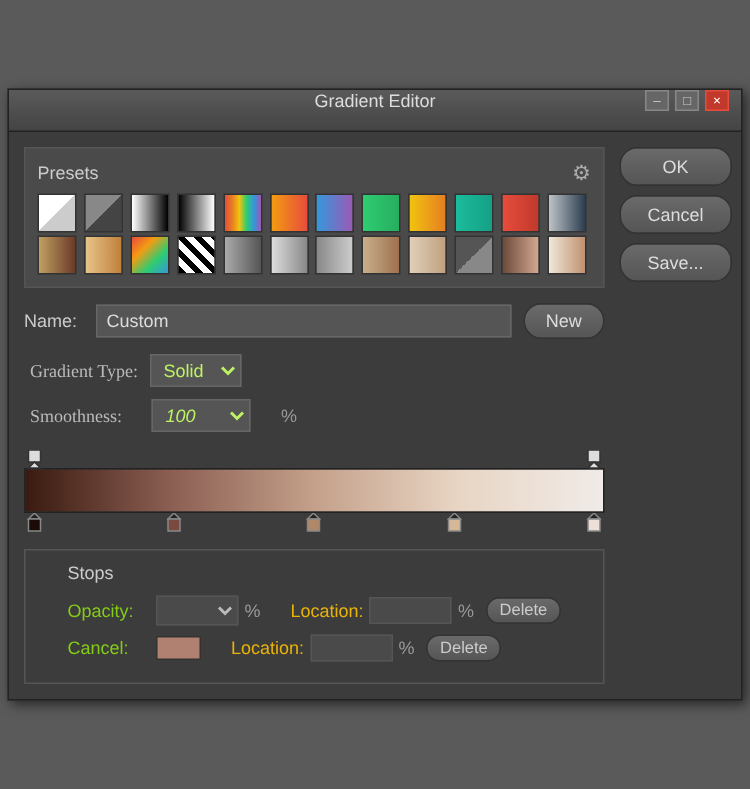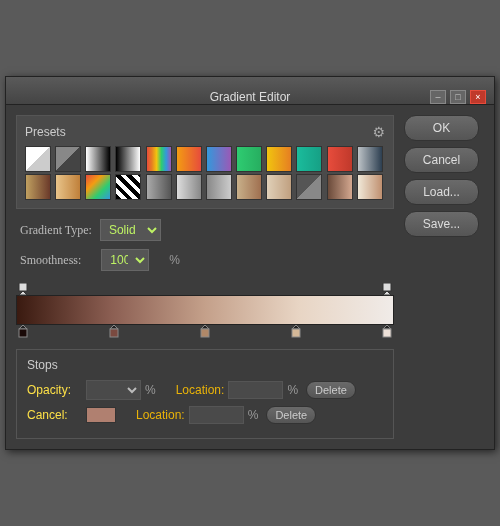--- a/index.html
+++ b/index.html
@@ -17,21 +17,21 @@
     .window {
       width: 490px;
       background: #3c3c3c;
       border: 1px solid #222;
       box-shadow: 2px 2px 8px rgba(0,0,0,0.6);
     }
     .title-bar {
       background: linear-gradient(to bottom, #5a5a5a, #444);
       height: 28px;
       display: flex;
-      align-items: flex-end;
+      align-items: flex-start;
       justify-content: space-between;
       padding: 0 8px;
       border-bottom: 1px solid #222;
     }
     .title-bar-title {
       flex: 1;
       text-align: center;
       font-size: 12px;
       color: #ddd;
     }
@@ -204,36 +204,36 @@
       padding: 0 2px;
       margin-top: 0;
     }
     .stop-marker-bottom {
       width: 10px;
       height: 14px;
       position: relative;
     }
     .stops-section {
       border: 1px solid #555;
-      padding: 8px 10px;
+      padding: 8px 28px;
       margin-top: 8px;
     }
     .stops-title {
       font-size: 12px;
       color: #ccc;
       margin-bottom: 8px;
     }
     .stop-row {
       display: flex;
       align-items: center;
       gap: 4px;
       margin-bottom: 6px;
     }
     .stop-row-label {
-      color: #fde047;
+      color: #84cc16;
       font-size: 12px;
       min-width: 55px;
     }
     .stop-input {
       background: #4a4a4a;
       border: 1px solid #555;
       color: #bbb;
       font-size: 11px;
       padding: 2px 4px;
       width: 55px;
@@ -311,32 +311,37 @@
             <div class="preset-item" style="background: linear-gradient(to right, rgb(221, 221, 221), rgb(136, 136, 136));"></div>
             <div class="preset-item" style="background: linear-gradient(to right, rgb(136, 136, 136), rgb(204, 204, 204));"></div>
             <div class="preset-item" style="background: linear-gradient(to right, rgb(200, 176, 138), rgb(160, 112, 80));"></div>
             <div class="preset-item" style="background: linear-gradient(to right, rgb(224, 208, 184), rgb(192, 160, 128));"></div>
             <div class="preset-item" style="background: linear-gradient(135deg, rgb(85, 85, 85) 50%, rgb(136, 136, 136) 50%);"></div>
             <div class="preset-item" style="background: linear-gradient(to right, rgb(106, 74, 58), rgb(212, 168, 144));"></div>
             <div class="preset-item" style="background: linear-gradient(to right, rgb(240, 232, 216), rgb(192, 144, 112));"></div>
           </div>
       </div>
 
+      <div class="name-row">
+        <span class="name-label">Name:</span>
+        <input class="name-input" type="text" value="Custom" style="">
+        <button class="new-btn">New</button>
+      </div>
 
       <div class="gradient-type-row">
         <span class="row-label">Gradient Type:</span>
         <select class="dropdown">
           <option>Solid</option>
           <option>Noise</option>
         </select>
       </div>
 
       <div class="smoothness-row">
         <span class="row-label">Smoothness:</span>
-        <select class="dropdown" style="width:48px;">
+        <select class="dropdown" style="width:66px;font-style:italic;">
           <option>100</option>
           <option>75</option>
           <option>50</option>
           <option>25</option>
           <option>0</option>
         </select>
         <span class="stop-pct">%</span>
       </div>
 
       <div class="gradient-bar-container">
@@ -415,17 +420,16 @@
           <span class="stop-pct">%</span>
           <button class="delete-btn">Delete</button>
         </div>
       </div>
 
     </div>
 
     <div class="side-panel">
       <button class="side-btn">OK</button>
       <button class="side-btn">Cancel</button>
-      <button class="side-btn">Load...</button>
       <button class="side-btn">Save...</button>
     </div>
   </div>
 </div>
 
 </body></html>

